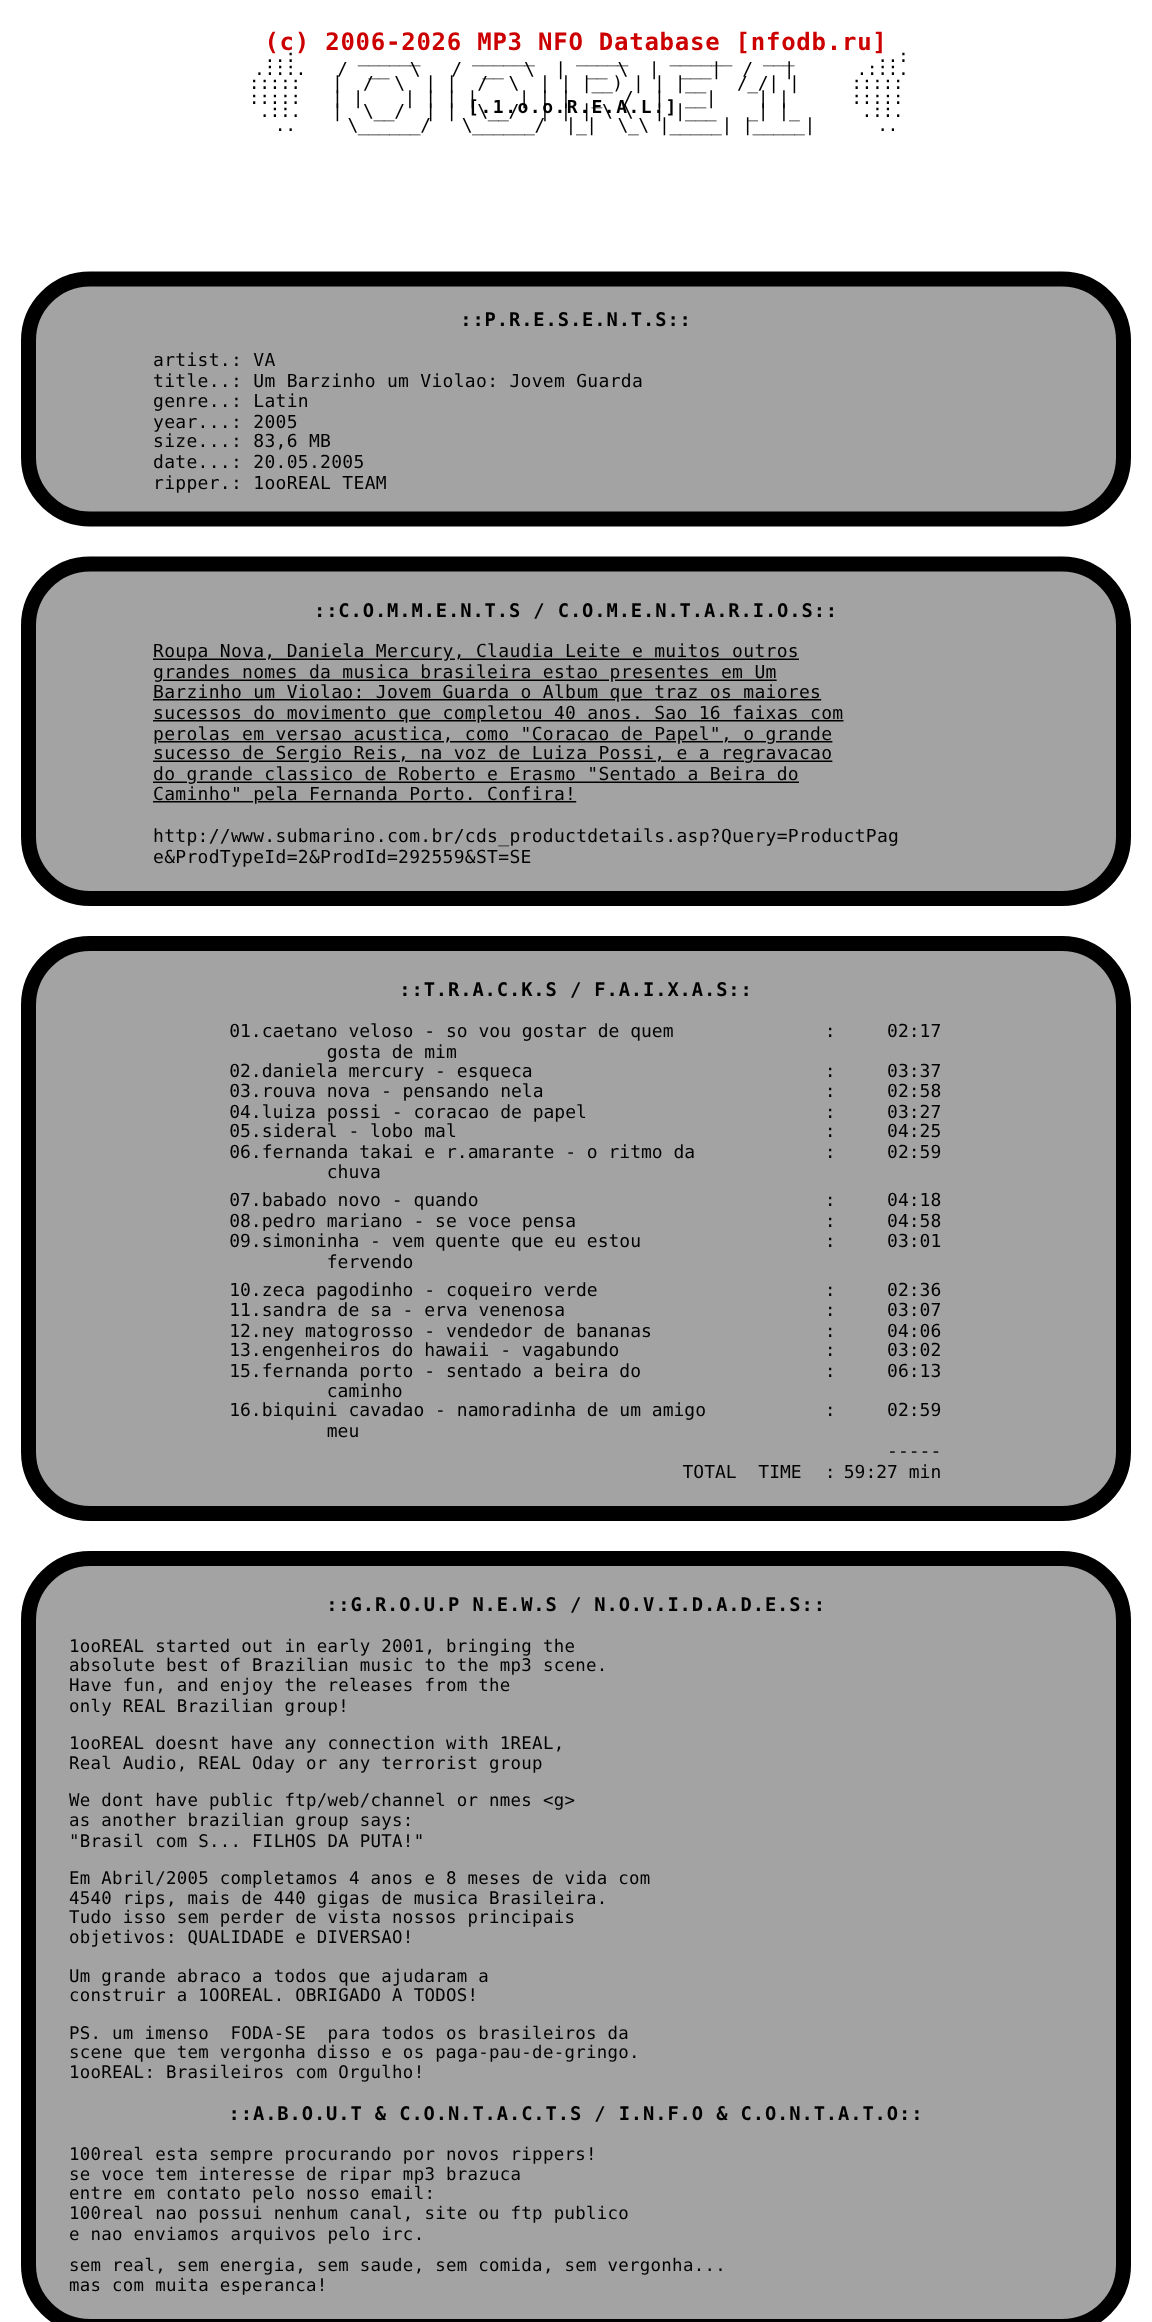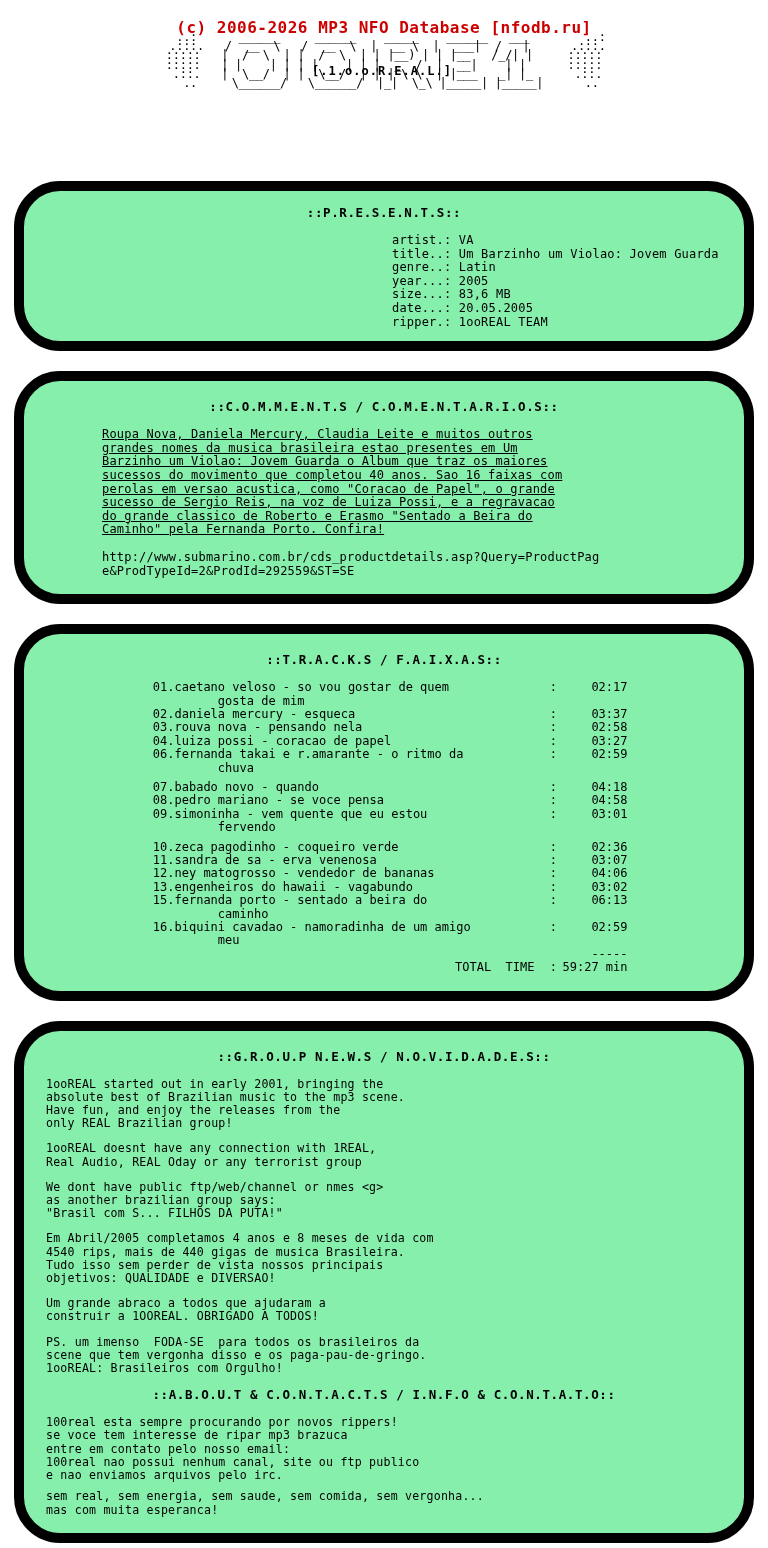--- a/index.html
+++ b/index.html
@@ -45,21 +45,21 @@
     letter-spacing:1px;
     font-weight:bold;
   }
 
   
   .bubble{
     position:relative;
     margin:0 14px;
     border:10px solid #000;
     border-radius:46px;
-    background:#86efac;
+    background:#a3a3a3;
     padding:14px 22px 16px 22px;
   }
   .bubble.tight{padding:10px 22px 12px 22px;}
 
   .sect-head{
     text-align:center;
     font-size:12.5px;
     font-weight:bold;
     letter-spacing:0.6px;
     margin:4px 0 14px 0;
@@ -114,21 +114,21 @@
  .:::.   /  __  \   /  __  \  |  __ \  |  ___|  /   |      .:::.
 :::::   |  /  \  | |  /  \  | | |__) | | |__   /_/| |     :::::
 :::::   | |    | | | |    | | |  _  /  |  __|    | |      :::::
  .::.   |  \__/  | |  \__/  | | | \ \  | |___   _| |_      .::.
   ..     \______/   \______/  |_|  \_\ |_____| |_____|      ..</pre>
     <div class="logo-title">[.1.o.o.R.E.A.L.]</div>
   </div>
 
   <div class="bubble tight">
     <div class="sect-head">::P.R.E.S.E.N.T.S::</div>
-    <div style="display:flex;gap:20px;padding-left:56px;justify-content:flex-end;">
+    <div style="display:flex;gap:20px;padding-left:56px;">
       <div style="min-width:330px;">
         <pre class="block"><span>artist.:</span> <span>VA</span>
 <span>title..:</span> <span>Um Barzinho um Violao: Jovem Guarda</span>
 <span>genre..:</span> <span>Latin</span>
 <span>year...:</span> <span>2005</span>
 <span>size...:</span> <span>83,6 MB</span>
 <span>date...:</span> <span>20.05.2005</span>
 <span>ripper.:</span> <span>1ooREAL TEAM</span></pre>
       </div>
     </div>
@@ -173,20 +173,26 @@
           <td class="num">03.</td>
           <td class="ttl">rouva nova - pensando nela</td>
           <td class="colon">:</td>
           <td class="len">02:58</td>
         </tr>
         <tr>
           <td class="num">04.</td>
           <td class="ttl">luiza possi - coracao de papel</td>
           <td class="colon">:</td>
           <td class="len">03:27</td>
+        </tr>
+        <tr>
+          <td class="num">05.</td>
+          <td class="ttl">sideral - lobo mal</td>
+          <td class="colon">:</td>
+          <td class="len">04:25</td>
         </tr>
         <tr>
           <td class="num">06.</td>
           <td class="ttl">fernanda takai e r.amarante - o ritmo da
       chuva</td>
           <td class="colon">:</td>
           <td class="len">02:59</td>
         </tr>
         <tr class="gap">
             <td colspan="4"></td>

